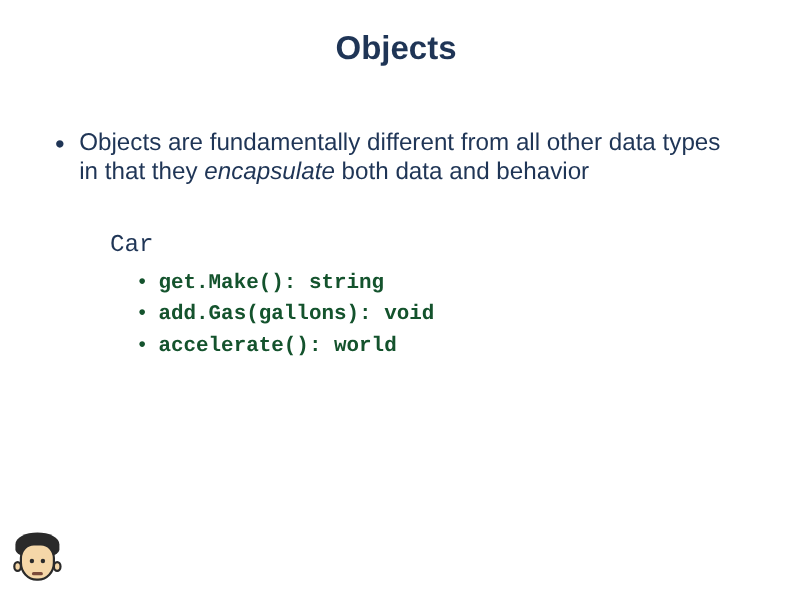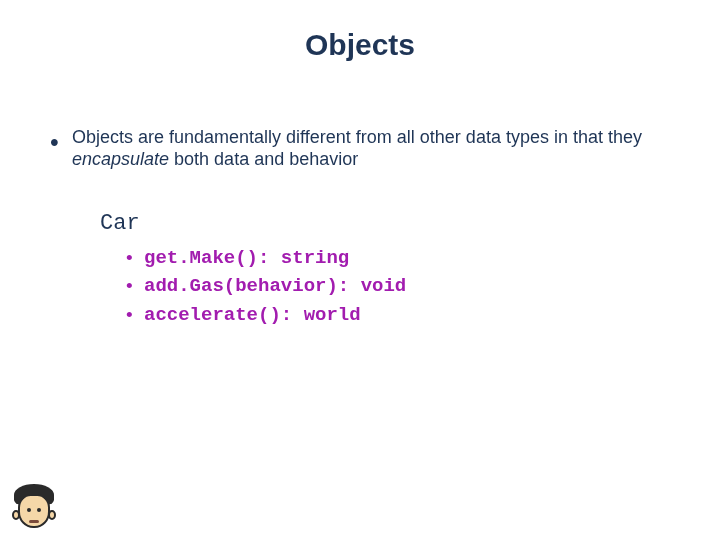--- a/index.html
+++ b/index.html
@@ -94,24 +94,23 @@
     width: 620px;
     z-index: 10;
     color: #1f3556;
   }
   ul.main {
     list-style: none;
   }
   ul.main > li {
     position: relative;
     padding-left: 22px;
-    font-size: 18px;
+    font-size: 22px;
     line-height: 1.22;
     margin-bottom: 2px;
-    margin-top: 11px;
   }
   ul.main > li::before {
     content: "•";
     position: absolute;
     left: 0;
     top: 0;
     font-size: 25px;
   }
   .example {
     margin-top: 40px;
@@ -126,21 +125,21 @@
   ul.methods {
     list-style: none;
     margin-left: 26px;
   }
   ul.methods li {
     position: relative;
     padding-left: 18px;
     font-family: "Courier New", Courier, monospace;
     font-size: 19px;
     line-height: 1.5;
-    color: #a21caf;
+    color: #14532d;
     font-weight: bold;
   }
   ul.methods li::before {
     content: "•";
     position: absolute;
     left: 0;
     font-family: Arial, sans-serif;
     font-weight: normal;
   }
   .italic { font-style: italic; }
@@ -214,21 +213,21 @@
     <ul class="main">
       <li>
         <span>Objects are fundamentally different from all other data types in that they </span><span class="italic">encapsulate</span><span> both data and behavior</span>
       </li>
     </ul>
 
     <div class="example">
       <div class="example-title">Car</div>
       <ul class="methods">
         <li>get.Make(): string</li>
-        <li>add.Gas(behavior): void</li>
+        <li>add.Gas(gallons): void</li>
         <li>accelerate(): world</li>
       </ul>
     </div>
   </div>
 
   <div class="avatar">
     <div class="hair"></div>
     <div class="ear-l"></div>
     <div class="ear-r"></div>
     <div class="face"></div>

